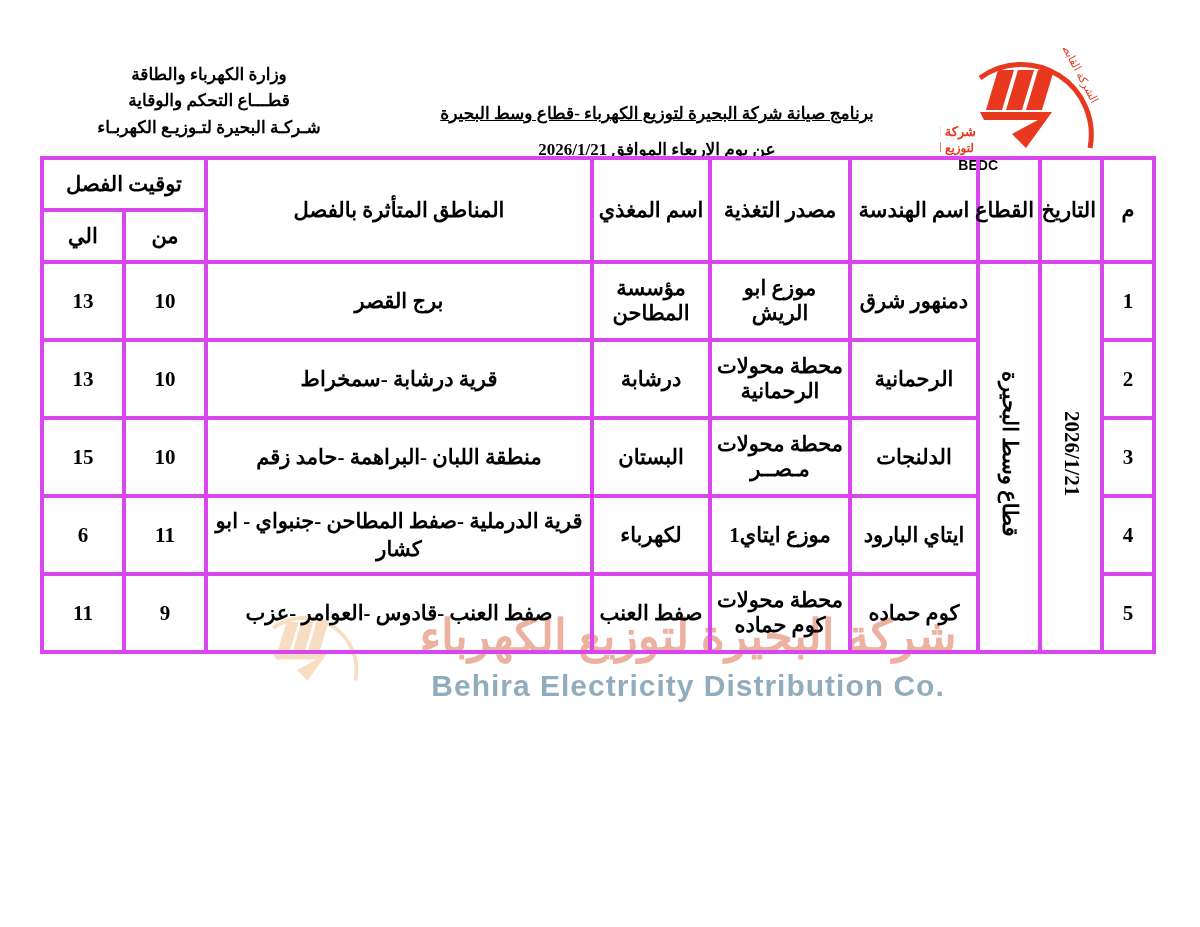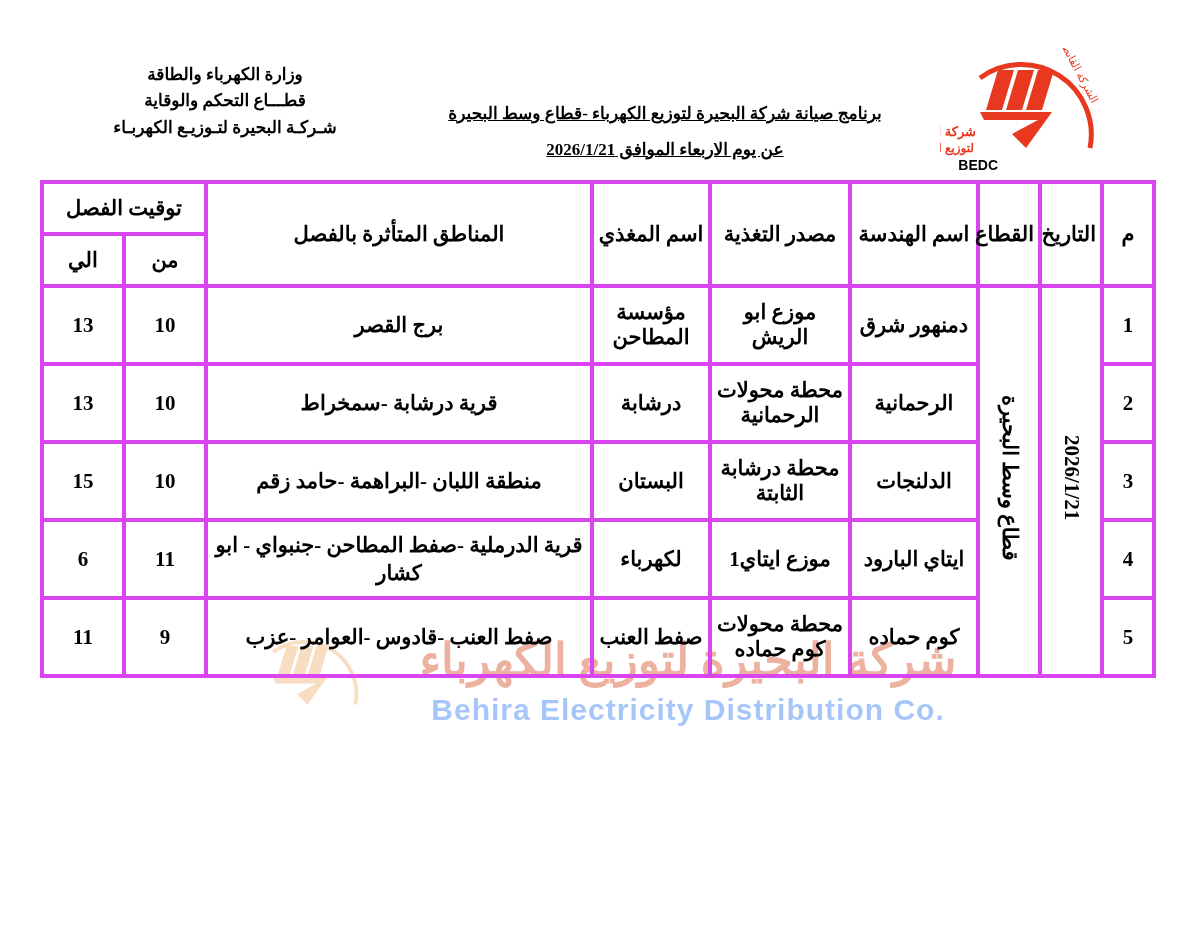--- a/index.html
+++ b/index.html
@@ -15,23 +15,23 @@
     position: relative;
     overflow: hidden;
   }
 
   
   .header {
     display: flex;
     flex-direction: row-reverse;
     align-items: flex-start;
     justify-content: center;
-    padding: 48px 60px 0 60px;
+    padding: 48px 60px 0 44px;
     box-sizing: border-box;
-    height: 180px;
+    height: 156px;
   }
 
   .org-block {
     text-align: center;
     line-height: 1.55;
     font-size: 17px;
     font-weight: bold;
     padding-top: 14px;
     min-width: 330px;
   }
@@ -139,21 +139,21 @@
     color: #d24b2a;
     font-weight: bold;
   }
   .wm-ar {
     font-size: 46px;
     letter-spacing: 2px;
     color: #d8532f;
   }
   .wm-en {
     font-size: 30px;
-    color: #3b82f6;
+    color: #0c4a6e;
     letter-spacing: 1px;
     margin-top: 6px;
     direction: ltr;
     font-family: "Liberation Sans", sans-serif;
   }
 </style>
 </head>
 <body>
 
 <div class="header">
@@ -264,21 +264,21 @@
         <td>الرحمانية</td>
         <td>محطة محولات الرحمانية</td>
         <td>درشابة</td>
         <td class="areas-cell">قرية درشابة -سمخراط</td>
         <td>10</td>
         <td>13</td>
       </tr>
       <tr class="row-h">
         <td>3</td>
         <td>الدلنجات</td>
-        <td>محطة درشابة الثابتة</td>
+        <td>محطة محولات مـصــر</td>
         <td>البستان</td>
         <td class="areas-cell">منطقة اللبان -البراهمة -حامد زقم</td>
         <td>10</td>
         <td>15</td>
       </tr>
       <tr class="row-h">
         <td>4</td>
         <td>ايتاي البارود</td>
         <td>موزع ايتاي1</td>
         <td>لكهرباء</td>

